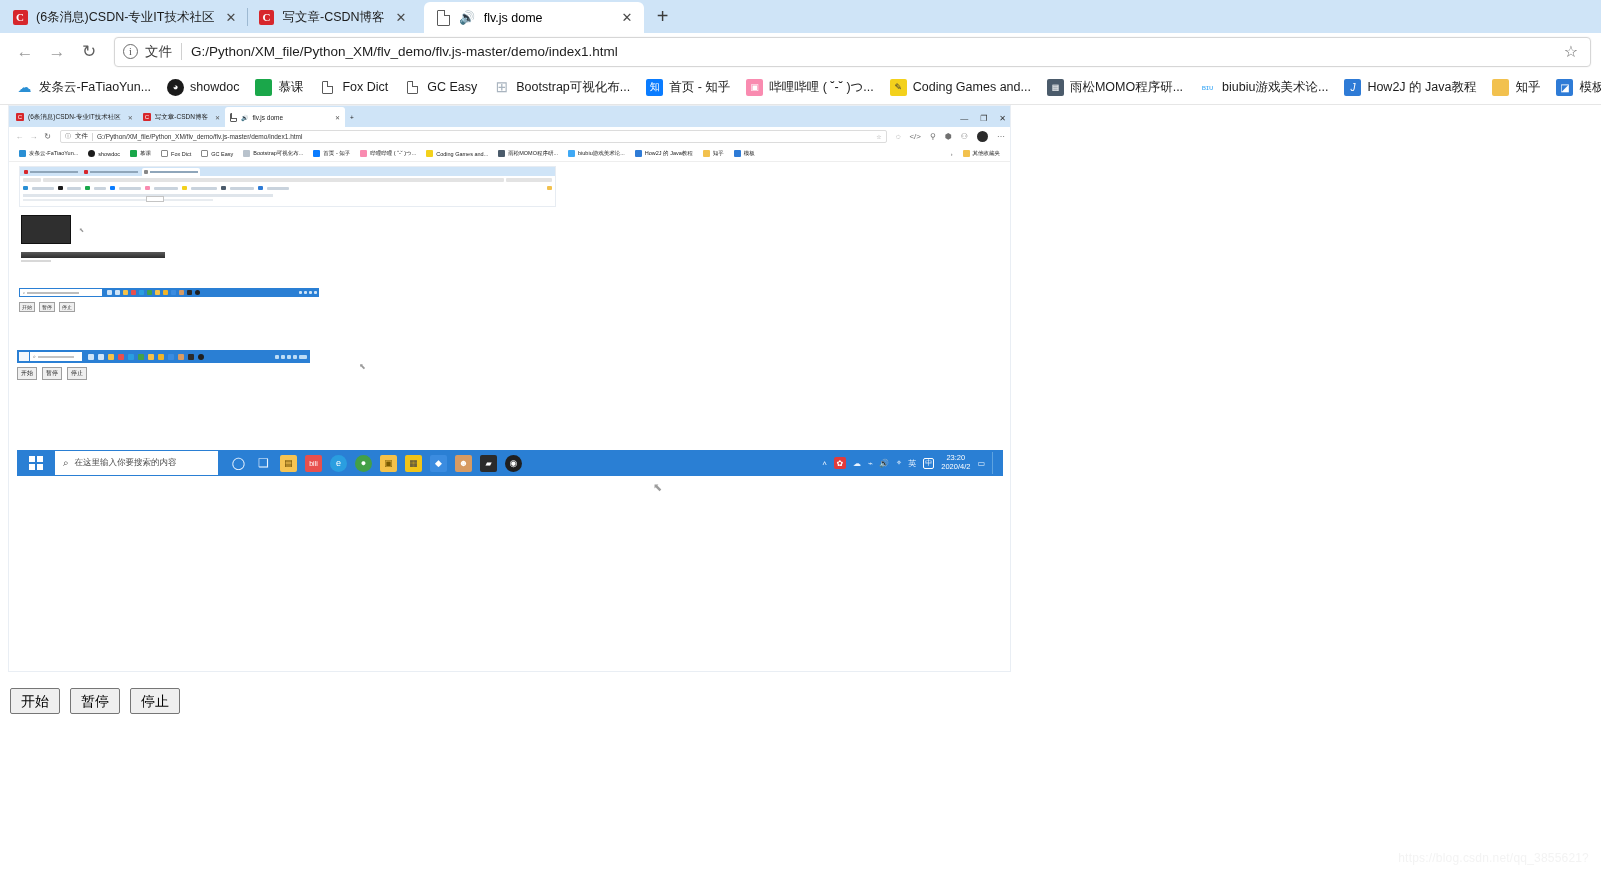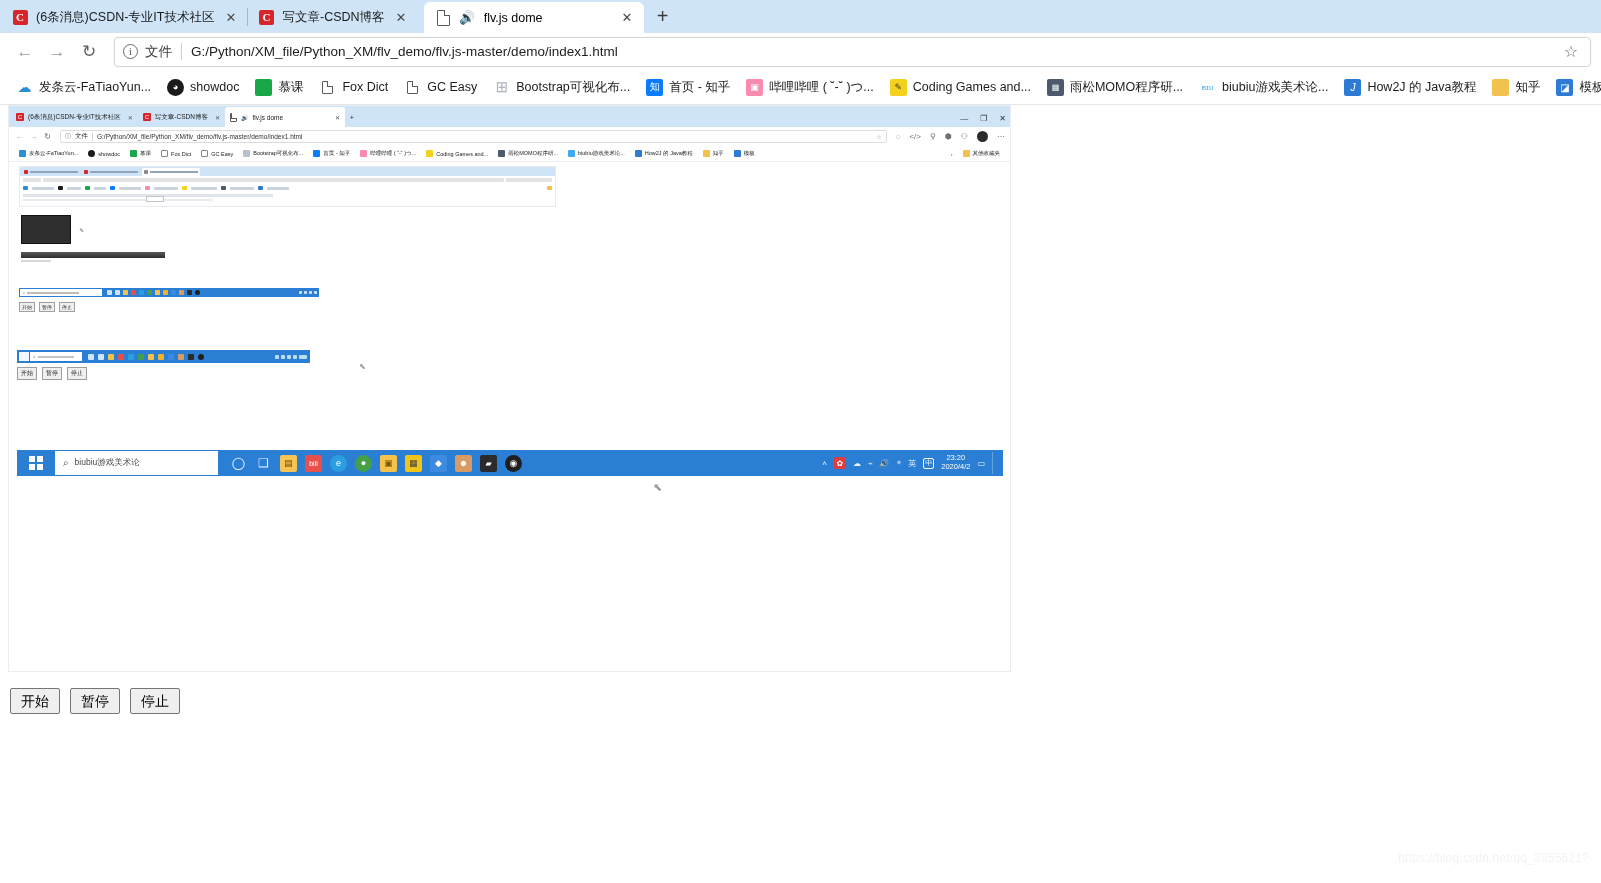--- a/index.html
+++ b/index.html
@@ -564,21 +564,21 @@
           <div class="start">
             <span class="winlogo">
                 <span></span>
                 <span></span>
                 <span></span>
                 <span></span>
               </span>
           </div>
           <div class="search">
             <span style="font-size:10px;color:#444">⌕</span>
-            <span>biubiu游戏美术论</span>
+            <span>在这里输入你要搜索的内容</span>
           </div>
           <div class="tbicons">
             <span class="tbi" style="color:#eaf4ff;font-size:12px">◯</span>
             <span class="tbi" style="color:#eaf4ff;font-size:12px">❑</span>
             <span class="tbi" style="background:#f6c453;color:#6a4b00">▤</span>
             <span class="tbi" style="background:#e8504e;color:#fff;font-size:7px">bili</span>
             <span class="tbi" style="background:#2a9ee0;color:#fff;border-radius:50%">e</span>
             <span class="tbi" style="background:#43a047;color:#fff;border-radius:50%">●</span>
             <span class="tbi" style="background:#f5c24a;color:#7a5a00">▣</span>
             <span class="tbi" style="background:#f0c419;color:#444">▦</span>

